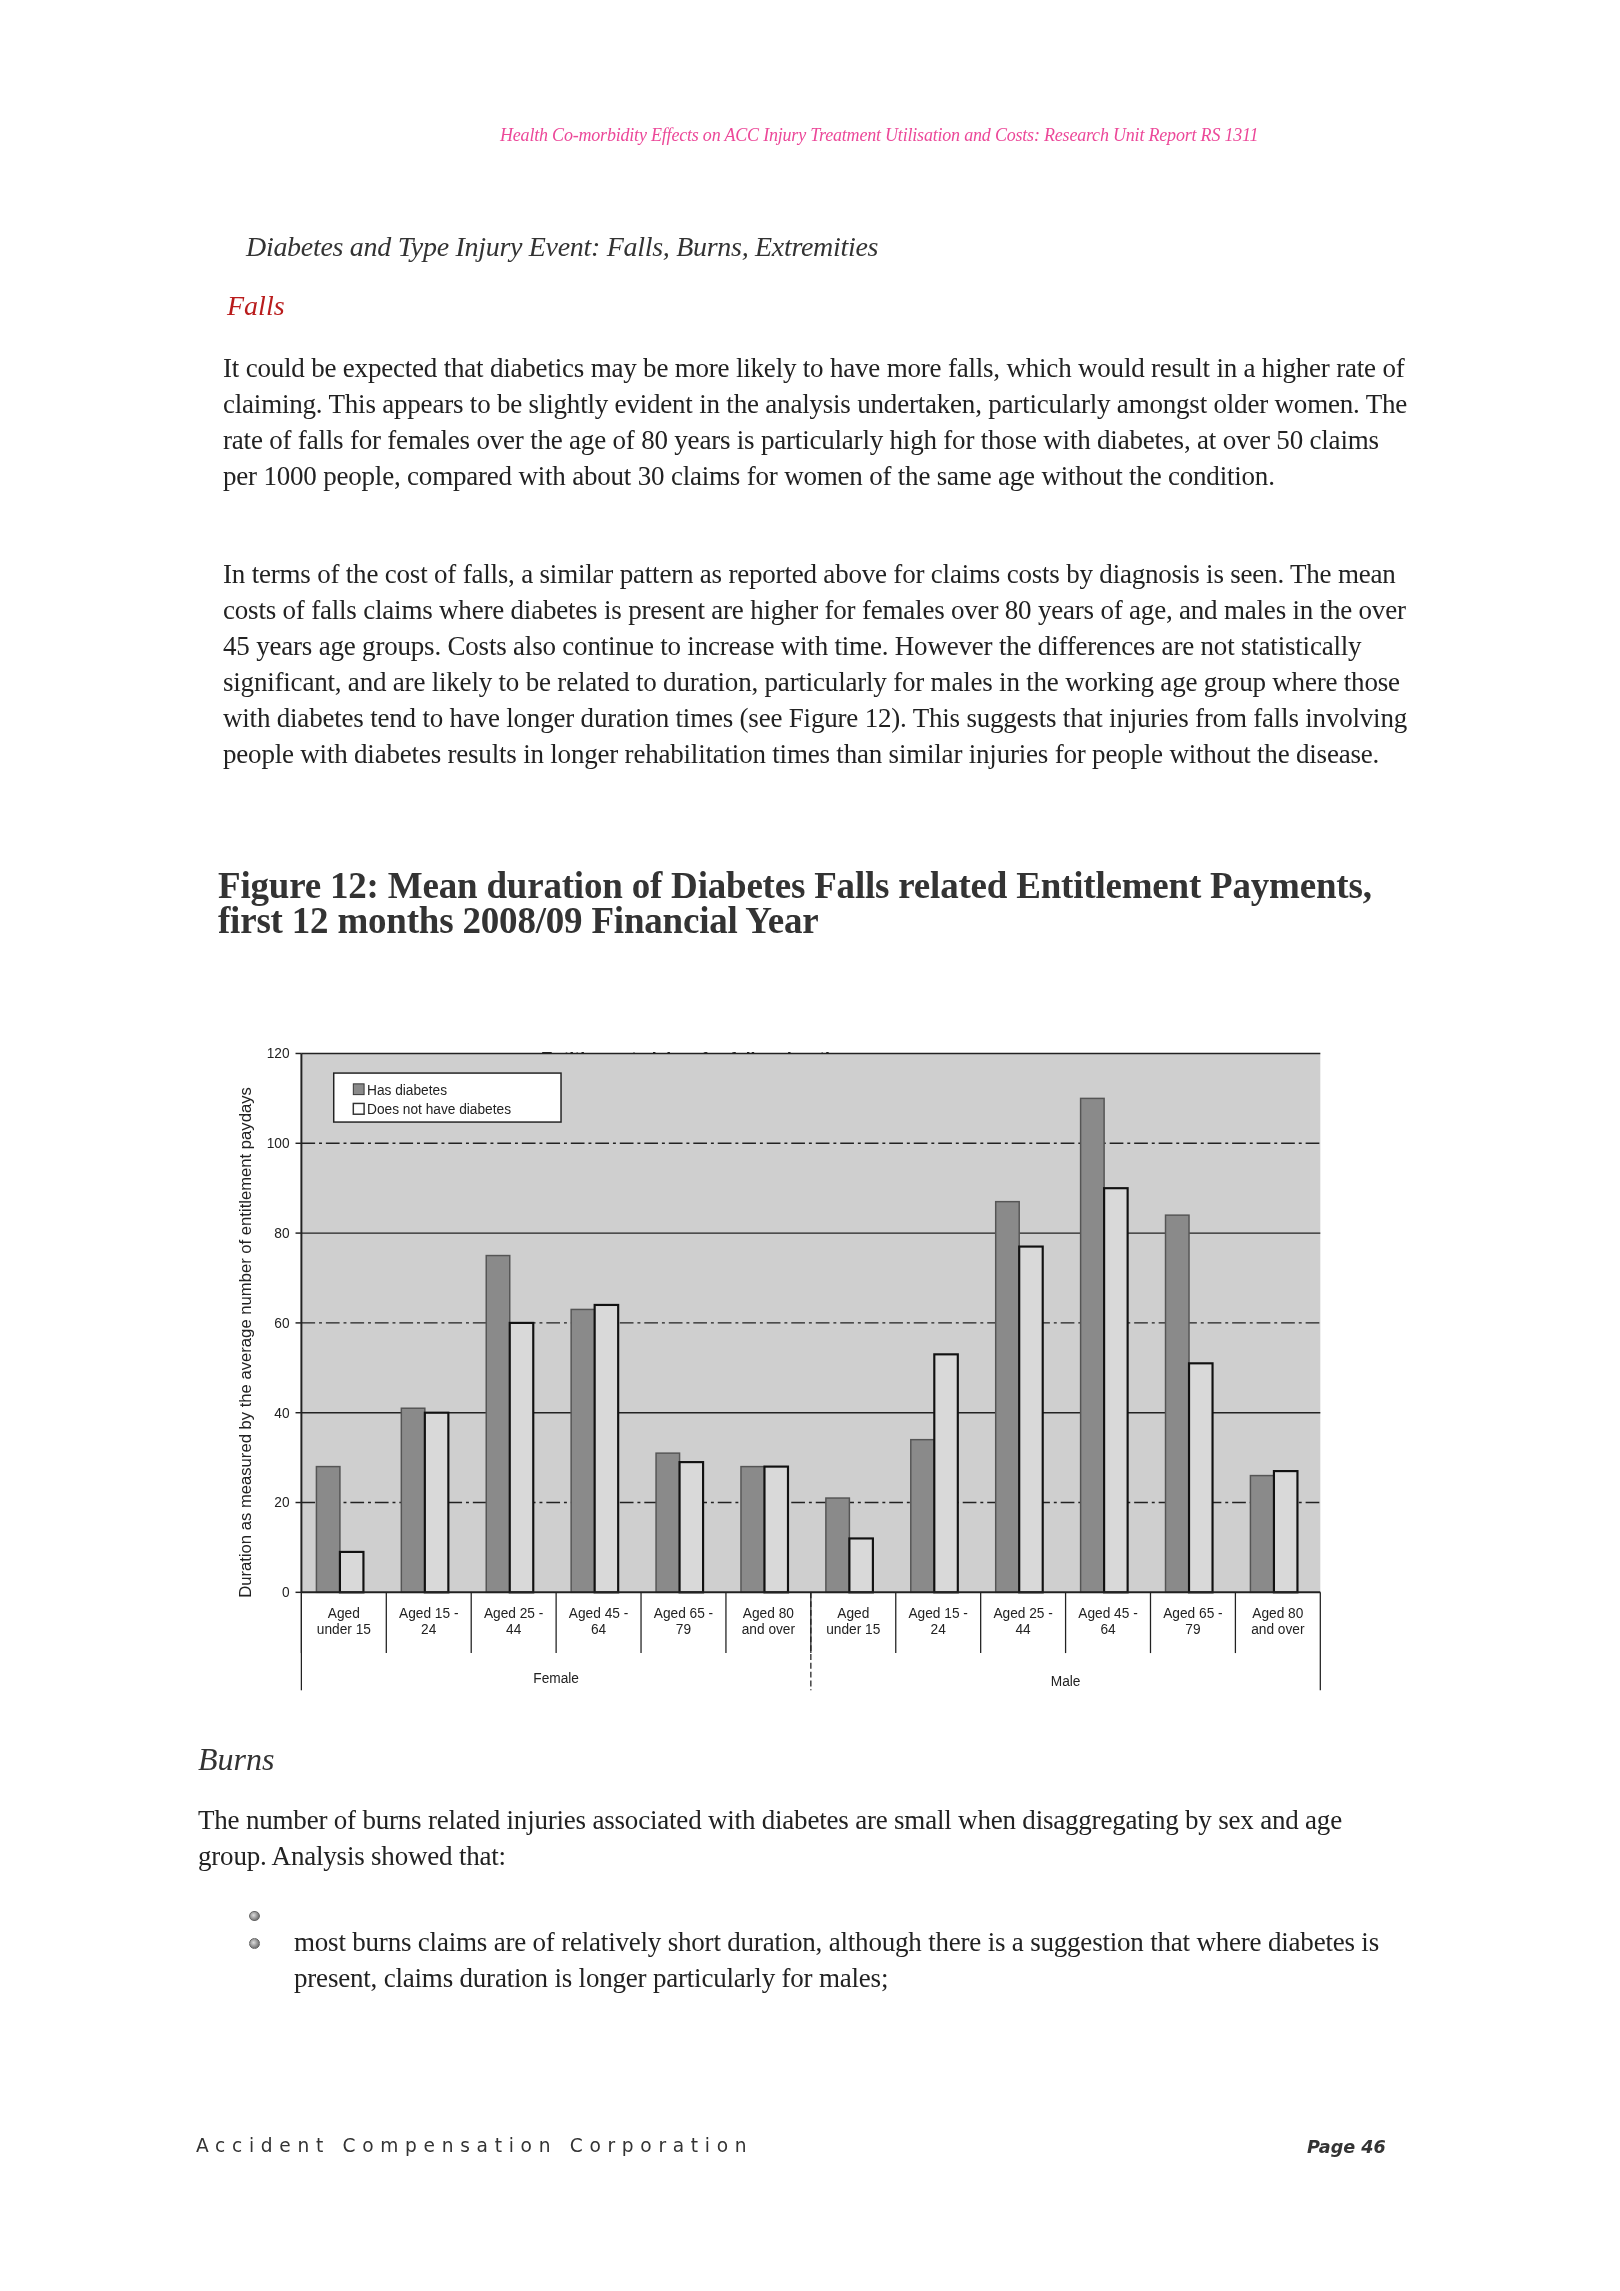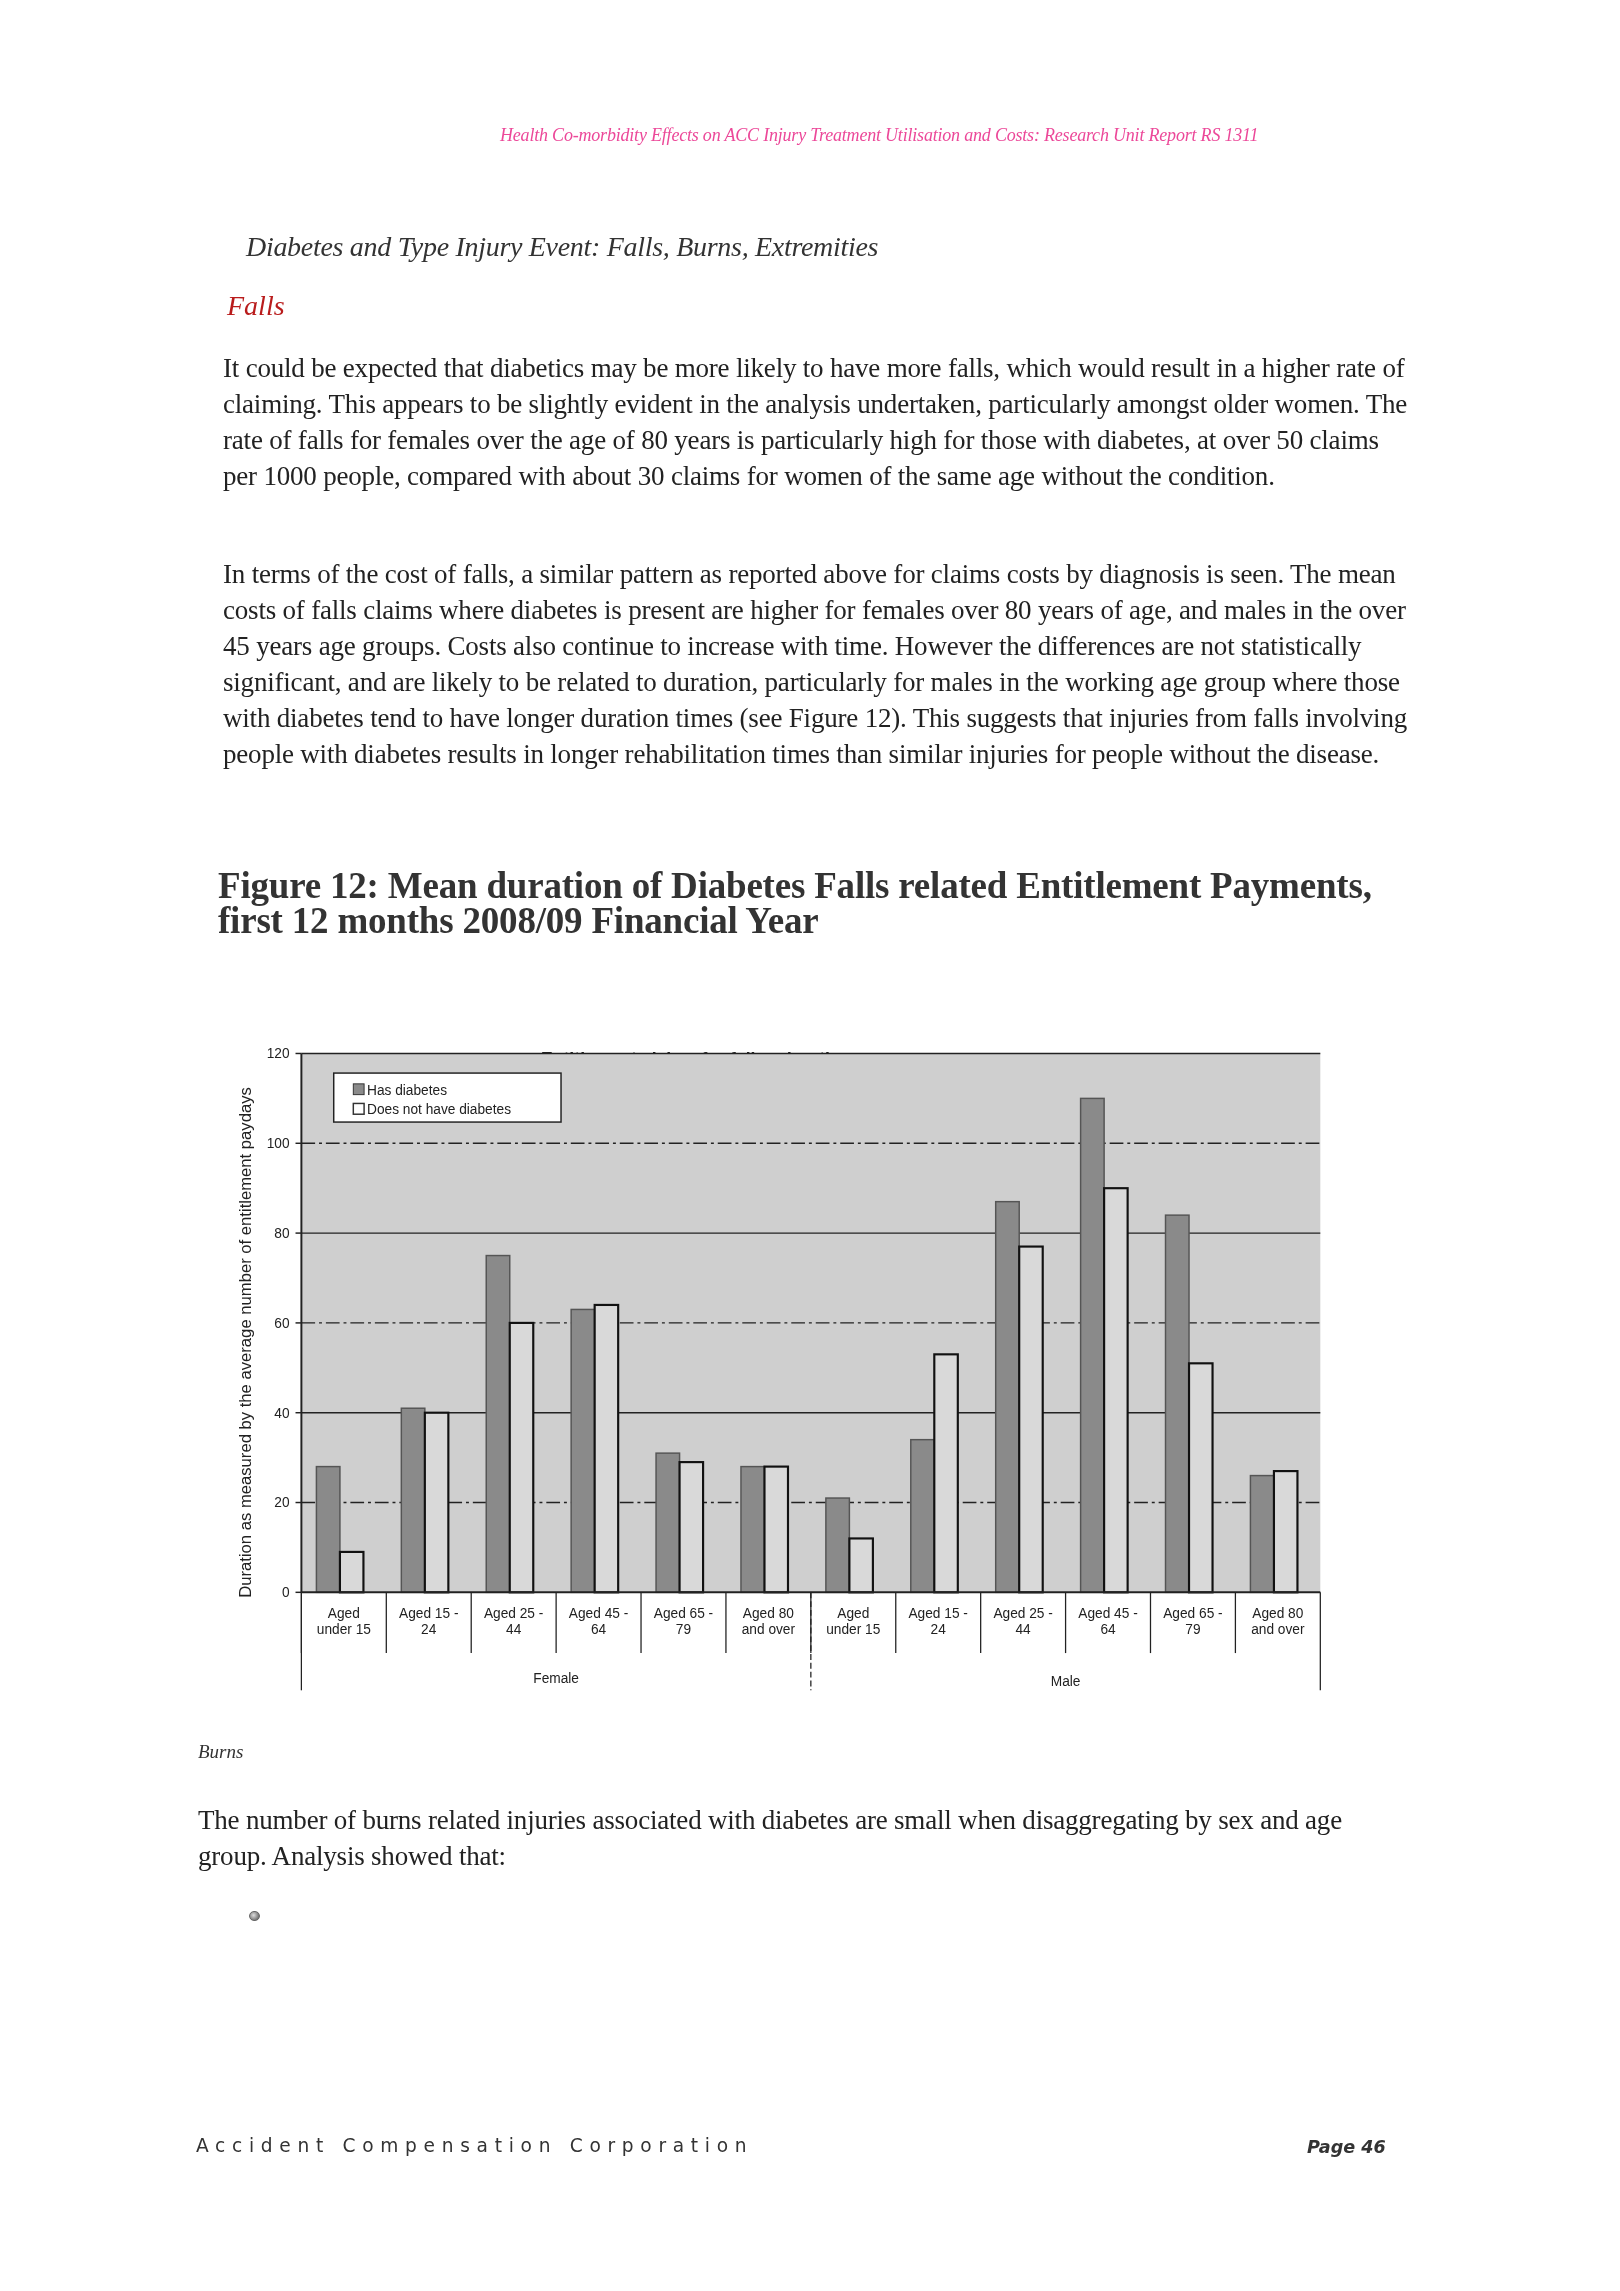--- a/index.html
+++ b/index.html
@@ -27,21 +27,21 @@
   }
   #p1 { top: 350px; }
   #p2 { top: 556px; }
   .fig-caption {
     position: absolute; left: 218px; top: 868px; width: 1176px;
     font-weight: bold; font-size: 37px; line-height: 35px; color: #333; letter-spacing: -0.2px;
   }
   #chart { position: absolute; left: 216px; top: 980px; width: 1127px; height: 725px; }
   .burns-title {
     position: absolute; left: 198px; top: 1741px;
-    font-style: italic; font-size: 19px; color: #333;
+    font-style: italic; font-size: 32px; color: #333;
   }
   #p3 { top: 1802px; left: 198px; }
   .bullets { position: absolute; left: 198px; top: 1897px; width: 1215px; margin: 0; padding: 0; list-style: none; }
   .bullets li { position: relative; padding-left: 96px; font-size: 27px; line-height: 36px; margin-bottom: 27.4px; letter-spacing: -0.2px; }
   .bullets .dot {
     position: absolute; left: 51px; top: 13.7px; width: 8.8px; height: 8.8px; border-radius: 50%;
     background: radial-gradient(circle at 40% 40%, #ddd 0%, #777 70%); border: 1px solid #666;
   }
   .footer-left {
     position: absolute; left: 196px; top: 2135px;
@@ -173,17 +173,18 @@
       <line x1="1127" x2="1127" y1="625" y2="725" stroke="#222" stroke-width="1.3"></line>
     </g>
   <text id="group-label-0" text-anchor="middle" font-size="14" fill="#222" x="347" y="718">Female</text>
   <text id="group-label-1" text-anchor="middle" font-size="14" fill="#222" x="867" y="721">Male</text>
 </svg>
 
 <div class="burns-title">Burns</div>
 <p class="para" id="p3">The number of burns related injuries associated with diabetes are small when disaggregating by sex and age group.  Analysis showed that:</p>
 <ul class="bullets">
   <li><span class="dot"></span></li>
+  <li><span class="dot"></span><span>most burns claims are of relatively short duration, although there is a suggestion that where diabetes is present, claims duration is longer particularly for males;</span></li>
 </ul>
 
 <div class="footer-left">Accident Compensation Corporation</div>
 <div class="footer-right">Page 46</div>
 
 
 </body></html>

